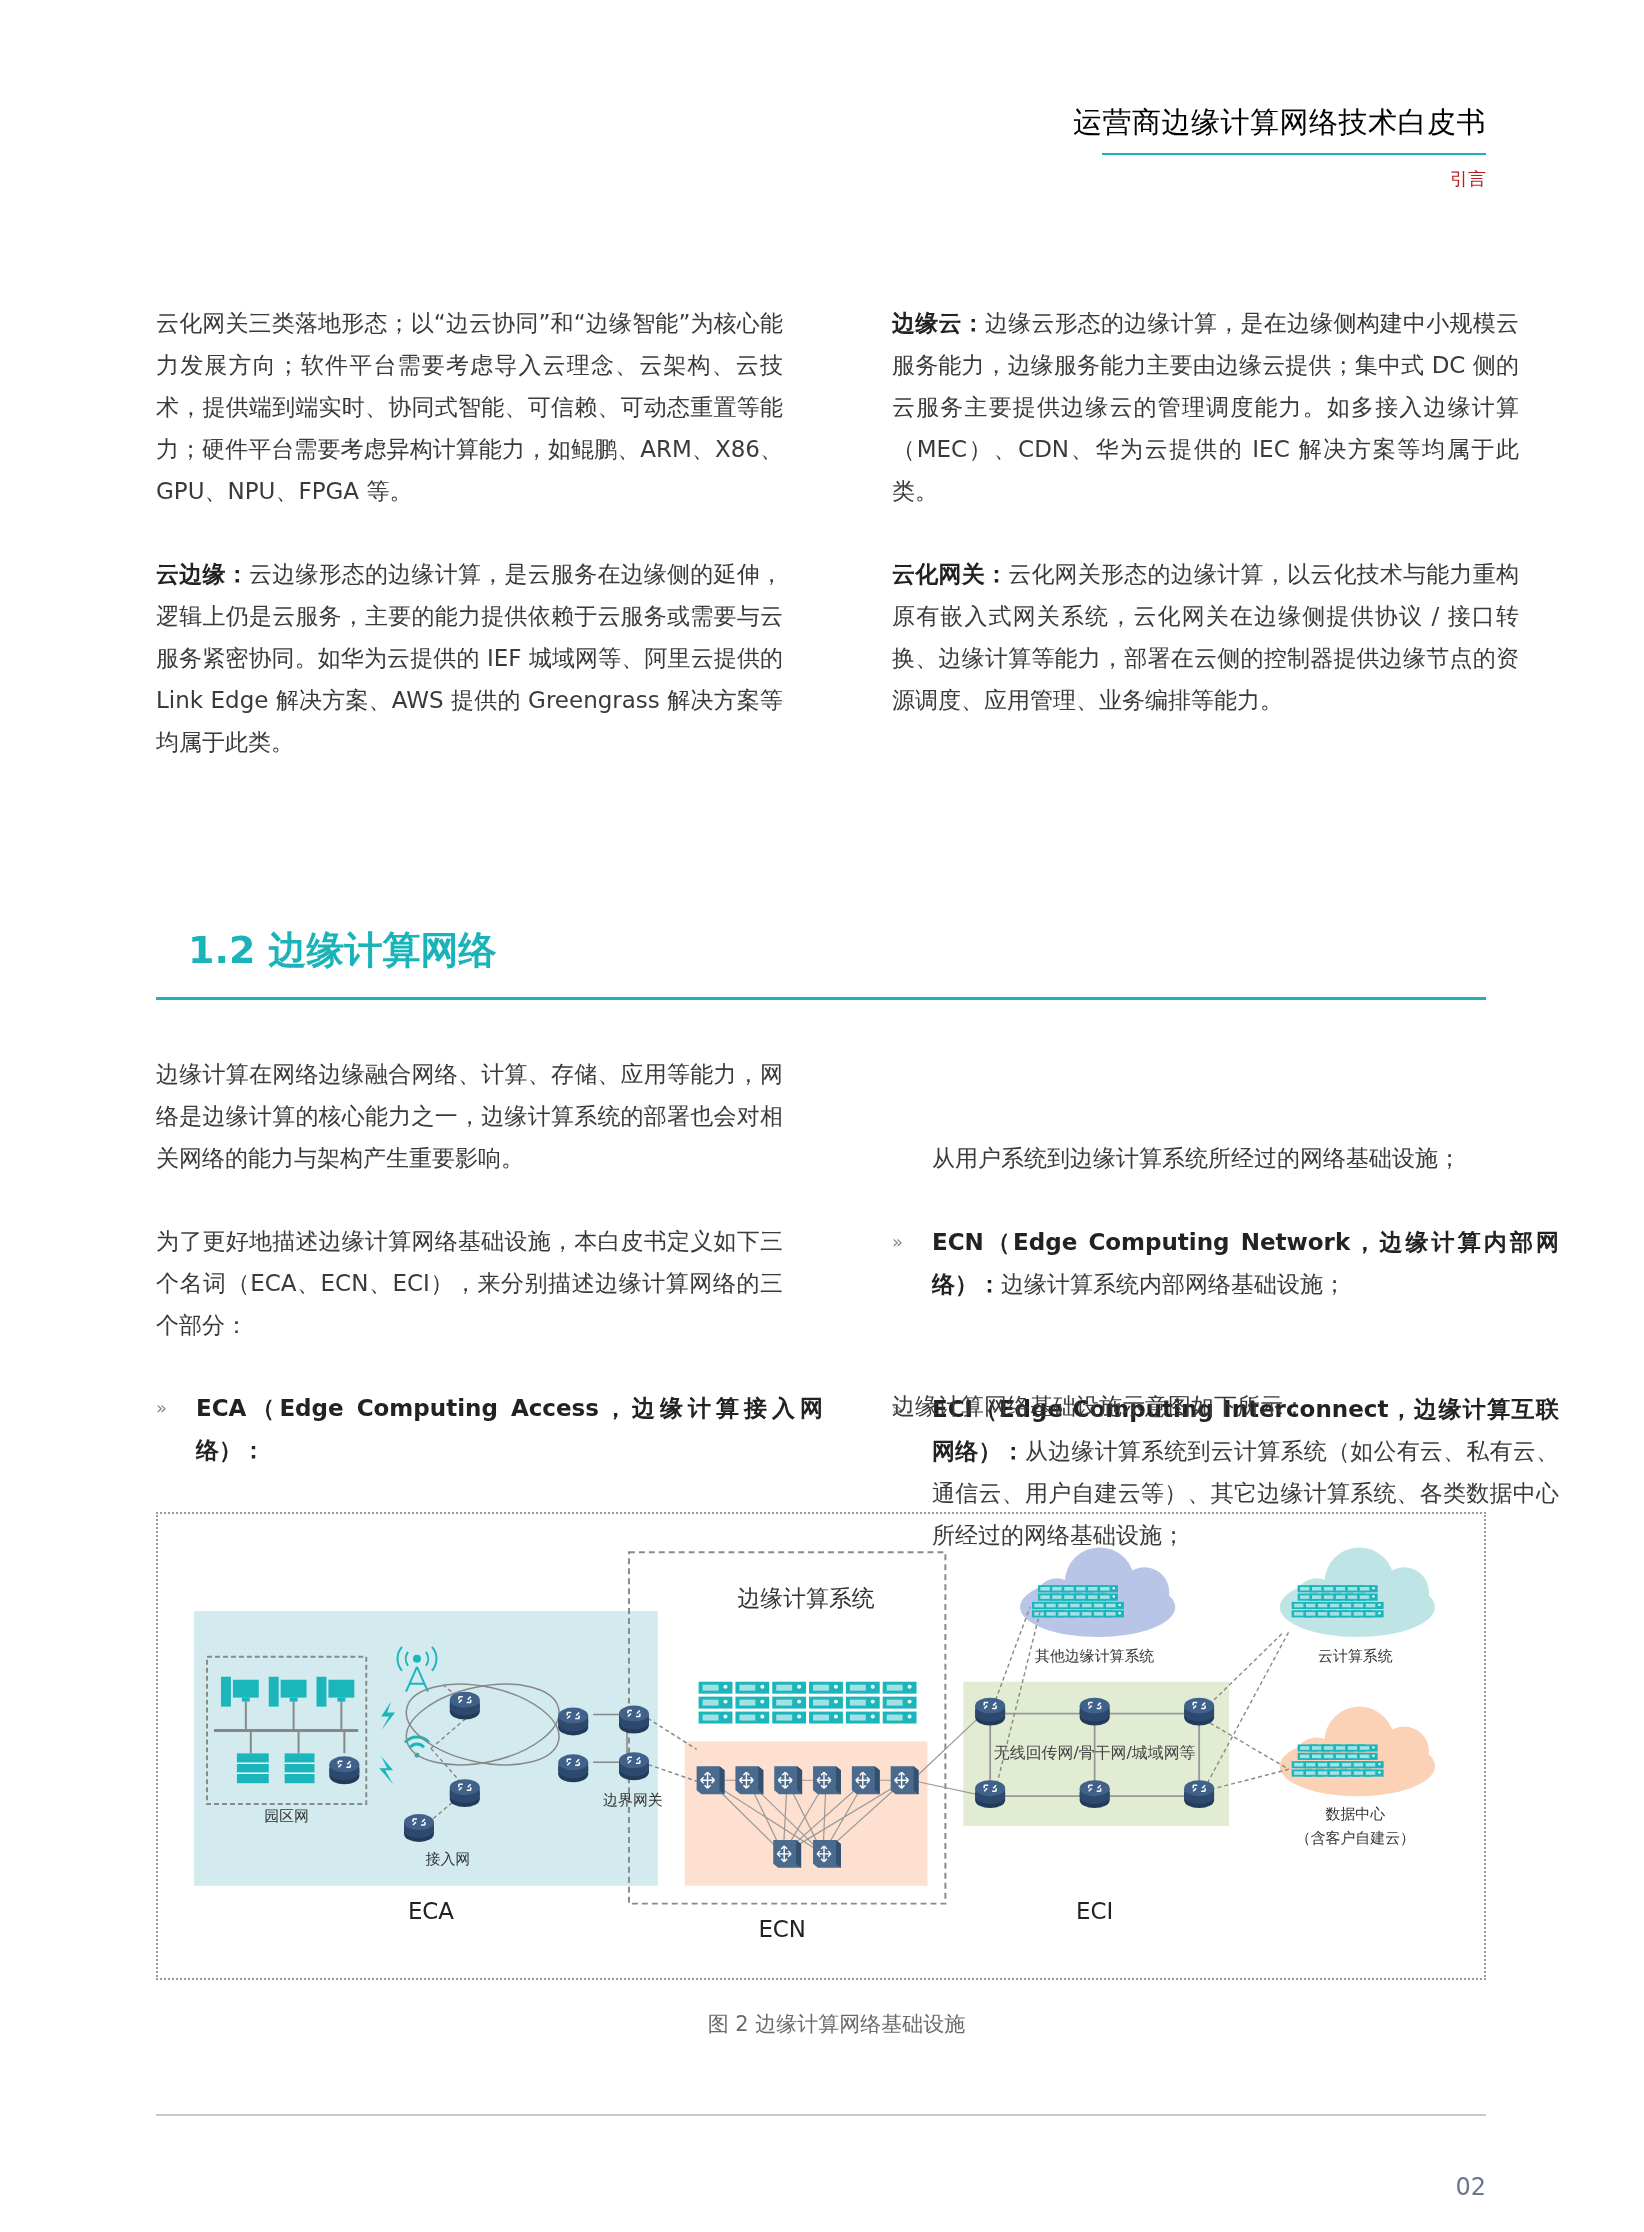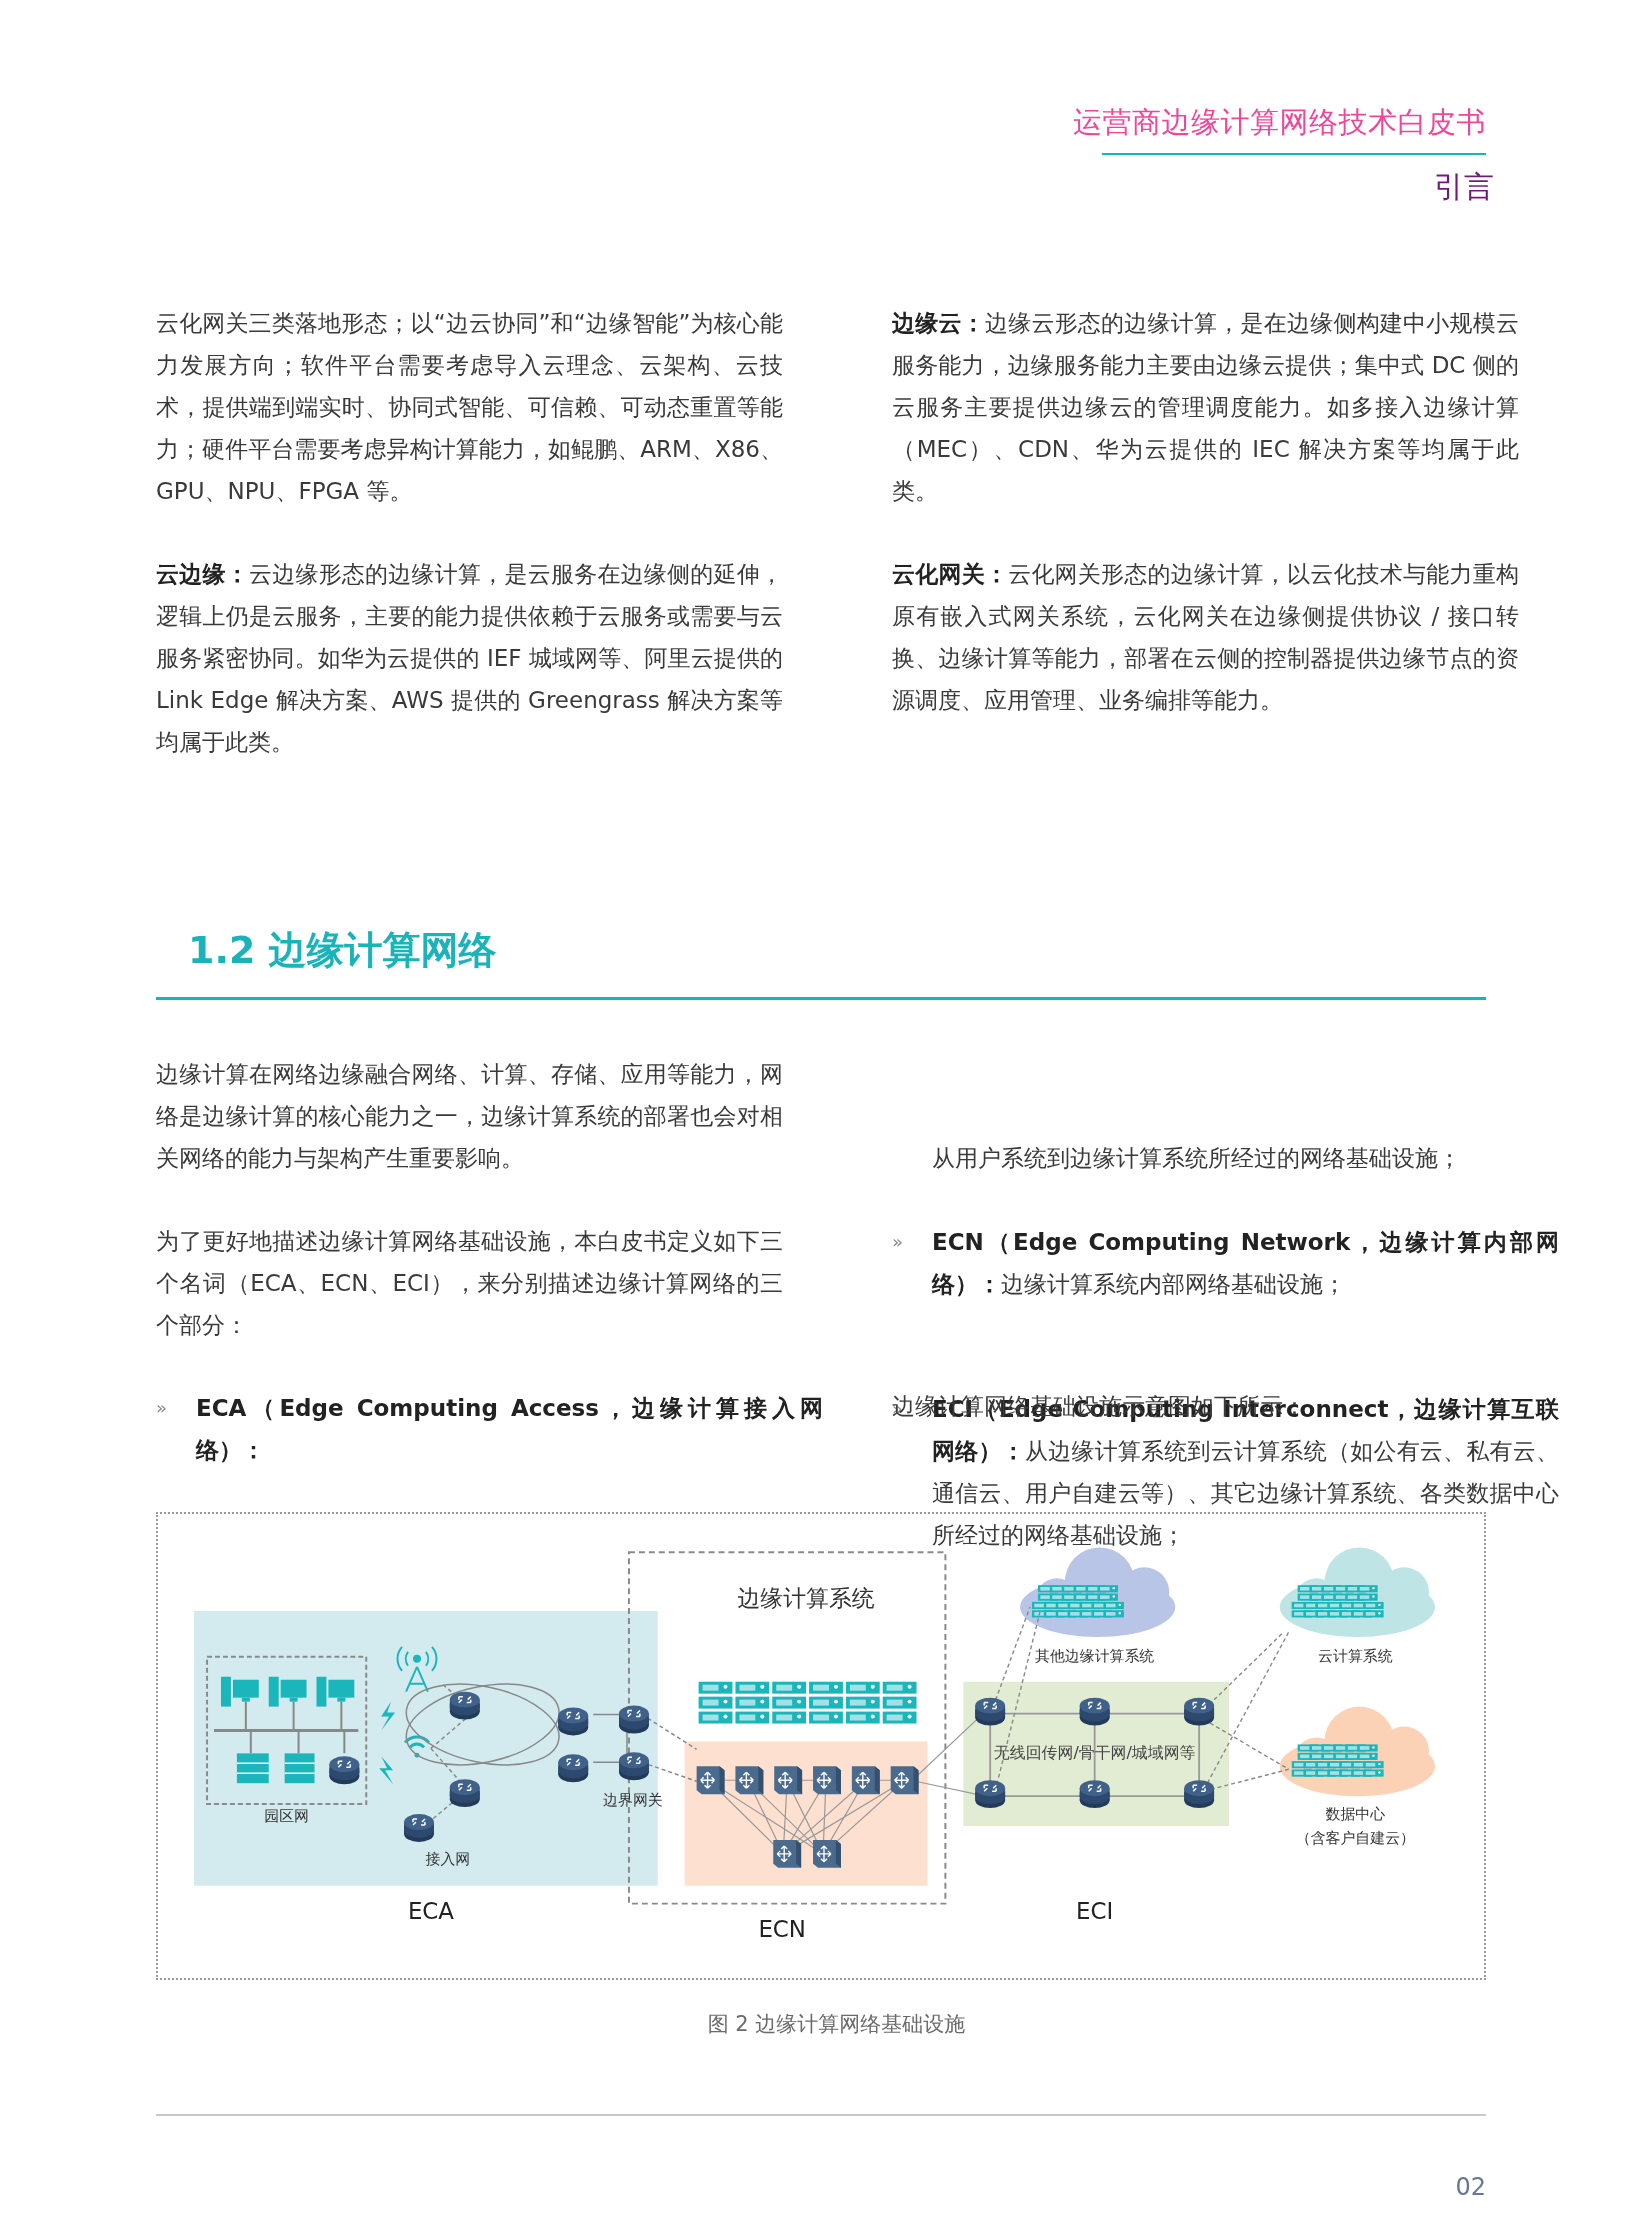--- a/index.html
+++ b/index.html
@@ -1,20 +1,20 @@
 <!DOCTYPE html>
 <html><head>
 <meta charset="utf-8">
 <style>
   html, body { margin: 0; padding: 0; background: #ffffff; }
   body { width: 1645px; height: 2233px; position: relative; font-family: "DejaVu Sans", "Liberation Sans", sans-serif; color: #3a3a3a; overflow: hidden; }
   .abs { position: absolute; }
-  .header-title { right: 159px; top: 103px; font-size: 29px; color: #ec4899; letter-spacing: 0.5px; }
+  .header-title { right: 159px; top: 103px; font-size: 29px; color: #000000; letter-spacing: 0.5px; }
   .header-line { left: 1102px; width: 384px; top: 153px; height: 2px; background: #19b3b9; }
-  .header-section { right: 151px; top: 167px; font-size: 30px; color: #701a75; }
+  .header-section { right: 159px; top: 167px; font-size: 18px; color: #b91c1c; }
   .para { font-size: 23px; line-height: 42px; color: #3a3a3a; text-align: justify; }
   .para b { color: #222222; font-weight: bold; }
   .col-left { left: 156px; width: 627px; }
   .col-right { left: 892px; width: 627px; }
   .h2 { left: 156px; top: 925px; font-size: 38px; font-weight: bold; color: #19b3b9; margin-left: 32px; }
   .h2-line { left: 156px; width: 1330px; top: 997px; height: 3px; background: #19b3b9; }
   .bullet { position: relative; padding-left: 40px; }
   .bullet .mark { position: absolute; left: 0; top: 0; color: #888; font-size: 18px; }
   .fig-frame { left: 156px; top: 1512px; width: 1330px; height: 468px; border: 2px dotted #9a9a9a; box-sizing: border-box; }
   .caption { left: 0; width: 1645px; top: 2010px; text-align: center; font-size: 21px; color: #6a6a6a; padding-left: 14px; }

